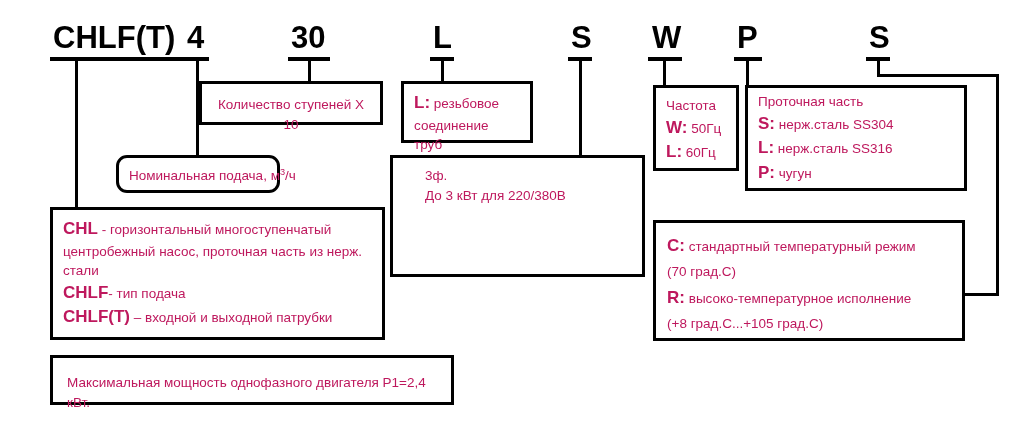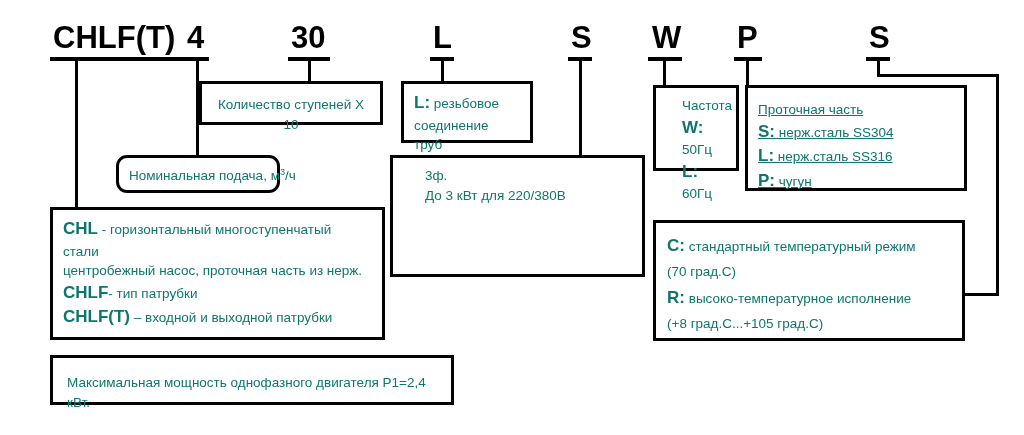--- a/index.html
+++ b/index.html
@@ -49,21 +49,21 @@
   .box {
     position: absolute;
     border: 3px solid #000;
     background: #fff;
     box-sizing: border-box;
   }
   .box .inner {
     padding: 6px 10px;
     font-size: 13.5px;
     line-height: 1.45;
-    color: #0f766e;
+    color: #be185d;
   }
   .box .inner.center {
     text-align: center;
   }
   .lead {
     font-weight: bold;
     font-size: 17px;
   }
   .indent {
     display: block;
@@ -144,49 +144,49 @@
       <span class="indent">3ф.</span>
       <span class="indent">До 3 кВт для 220/380В</span>
     </div>
   </div>
 
   <div class="box" style="left:50px; top:207px; width:335px; height:133px;">
     <div class="inner" style="padding-top:7px; ">
       <div>
         <span class="lead">CHL</span><span> - горизонтальный многоступенчатый</span>
       </div>
+      <div>центробежный насос, проточная часть из нерж.</div>
       <div>стали</div>
-      <div>центробежный насос, проточная часть из нерж.</div>
-      <div>
-        <span class="lead">CHLF</span><span>- тип патрубки</span>
+      <div>
+        <span class="lead">CHLF</span><span>- тип подача</span>
       </div>
       <div>
         <span class="lead">CHLF(T)</span><span> – входной и выходной патрубки</span>
       </div>
     </div>
   </div>
 
   <div class="box" style="left:50px; top:355px; width:404px; height:50px;">
     <div class="inner" style="padding-top:15px; padding-left:14px;">Максимальная мощность однофазного двигателя P1=2,4 кВт.</div>
   </div>
 
   <div class="box" style="left:653px; top:85px; width:86px; height:86px;">
-    <div class="inner" style="padding-top:8px; padding-left:10px;margin-left:16px;">
+    <div class="inner" style="padding-top:8px; padding-left:10px;">
       <div>Частота</div>
       <div>
         <span class="lead">W:</span><span> 50Гц</span>
       </div>
       <div>
         <span class="lead">L:</span><span> 60Гц</span>
       </div>
     </div>
   </div>
 
   <div class="box" style="left:745px; top:85px; width:222px; height:106px;">
-    <div class="inner" style="padding-top:12px; padding-left:10px;text-decoration:underline;">
+    <div class="inner" style="padding-top:4px; padding-left:10px;">
       <div>Проточная часть</div>
       <div>
         <span class="lead">S:</span><span> нерж.сталь SS304</span>
       </div>
       <div>
         <span class="lead">L:</span><span> нерж.сталь SS316</span>
       </div>
       <div>
         <span class="lead">P:</span><span> чугун</span>
       </div>

